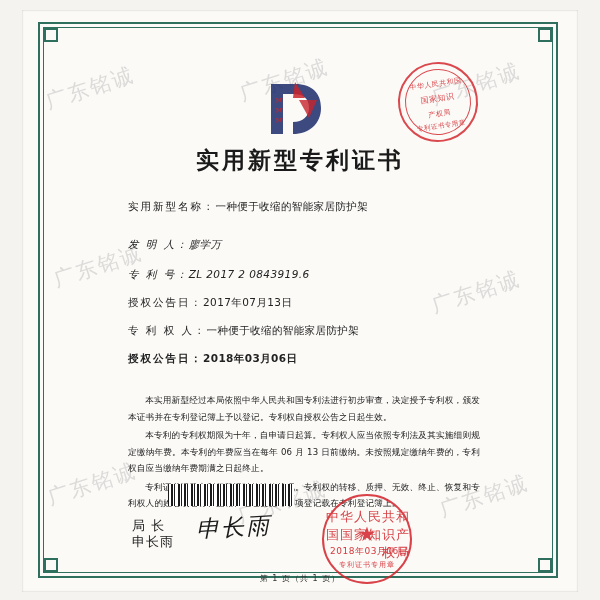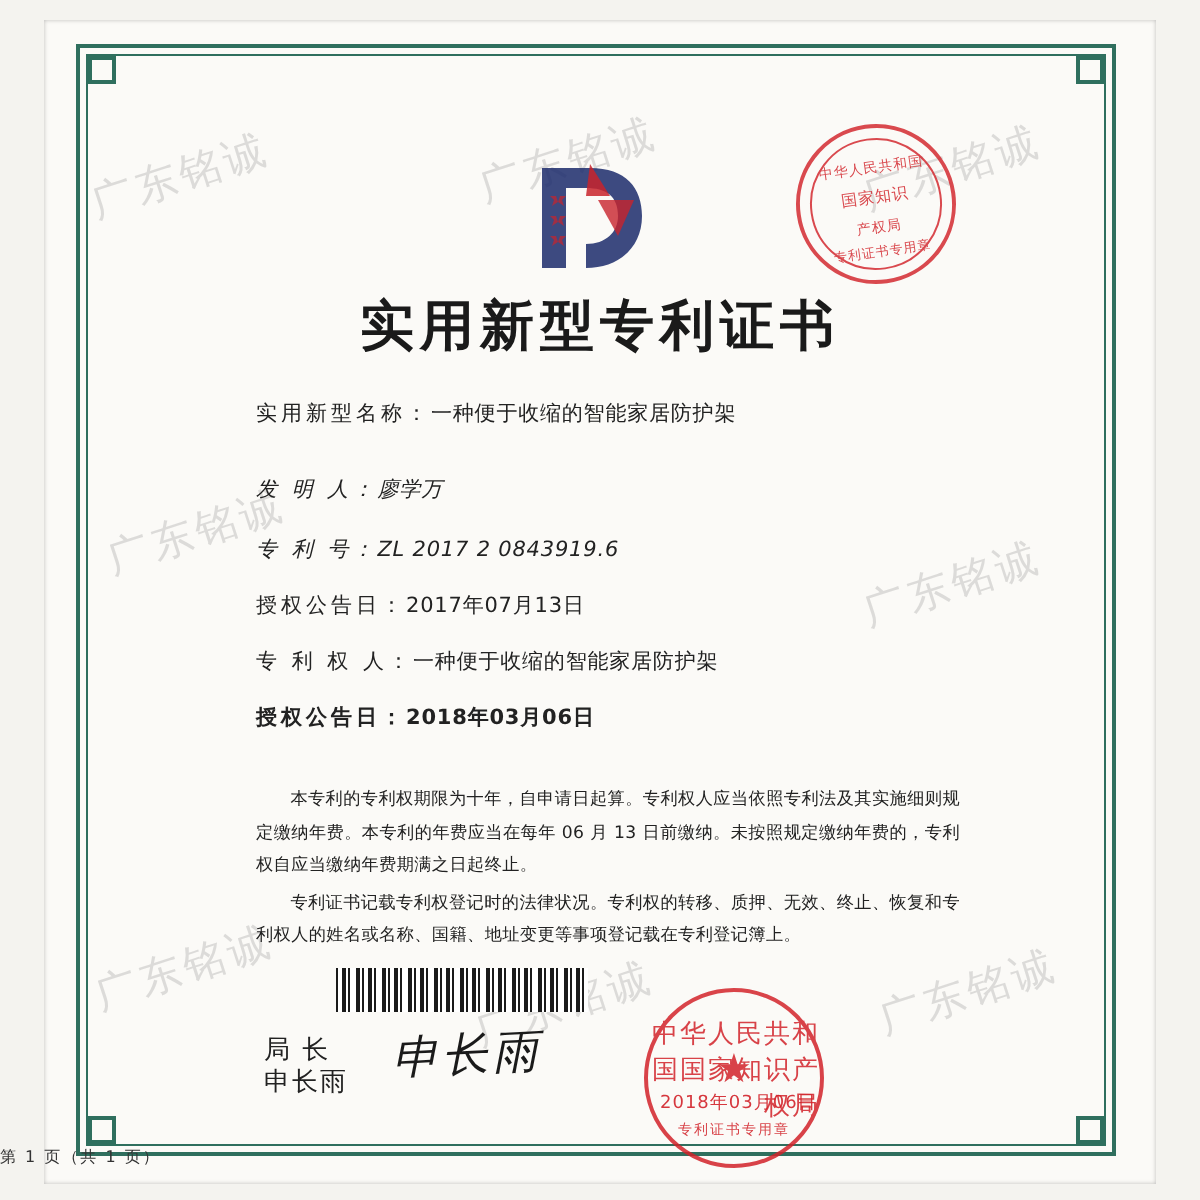--- a/index.html
+++ b/index.html
@@ -81,21 +81,21 @@
     color: #333;
     letter-spacing: 0.5px;
   }
 
   .title {
     position: absolute;
     left: 0;
     right: 0;
     top: 145px;
     text-align: center;
-    font-size: 27px;
+    font-size: 23px;
     font-weight: bold;
     color: #1a1a1a;
     letter-spacing: 3px;
     font-family: "DejaVu Serif", serif;
   }
 
   .field {
     position: absolute;
     left: 128px;
     font-size: 10.5px;
@@ -237,21 +237,21 @@
     font-size: 9px;
     color: #d2232a;
     letter-spacing: 0.5px;
     opacity: 0.9;
   }
 
   .footer {
     position: absolute;
     left: 0; right: 0;
     top: 573px;
-    text-align: left;
+    text-align: center;
     font-size: 8px;
     color: #333;
     letter-spacing: 1px;
   }
 
   
   .logo-mark {
     position: absolute;
     left: 265px;
     top: 78px;
@@ -309,20 +309,21 @@
   <div id="field-layer">
       <div class="field" style="top: 200px; text-align: right;"><span class="label">实用新型名称：</span><span>一种便于收缩的智能家居防护架</span></div>
       <div class="field" style="top: 238px; font-style: italic;"><span class="label">发 明 人：</span><span>廖学万</span></div>
       <div class="field" style="top: 268px; font-style: italic;"><span class="label">专 利 号：</span><span>ZL 2017 2 0843919.6</span></div>
       <div class="field" style="top: 296px;"><span class="label">授权公告日：</span><span>2017年07月13日</span></div>
       <div class="field" style="top: 324px;"><span class="label">专 利 权 人：</span><span>一种便于收缩的智能家居防护架</span></div>
       <div class="field" style="top: 352px; font-weight: bold;"><span class="label">授权公告日：</span><span>2018年03月06日</span></div>
     </div>
 
   <div class="body-text" id="body-layer">
+      <p>本实用新型经过本局依照中华人民共和国专利法进行初步审查，决定授予专利权，颁发本证书并在专利登记簿上予以登记。专利权自授权公告之日起生效。</p>
       <p>本专利的专利权期限为十年，自申请日起算。专利权人应当依照专利法及其实施细则规定缴纳年费。本专利的年费应当在每年 06 月 13 日前缴纳。未按照规定缴纳年费的，专利权自应当缴纳年费期满之日起终止。</p>
       <p>专利证书记载专利权登记时的法律状况。专利权的转移、质押、无效、终止、恢复和专利权人的姓名或名称、国籍、地址变更等事项登记载在专利登记簿上。</p>
     </div>
 
   <div class="barcode"></div>
 
   <div class="director-label">
     <div>局 长</div>
     <div>申长雨</div>
   </div>

